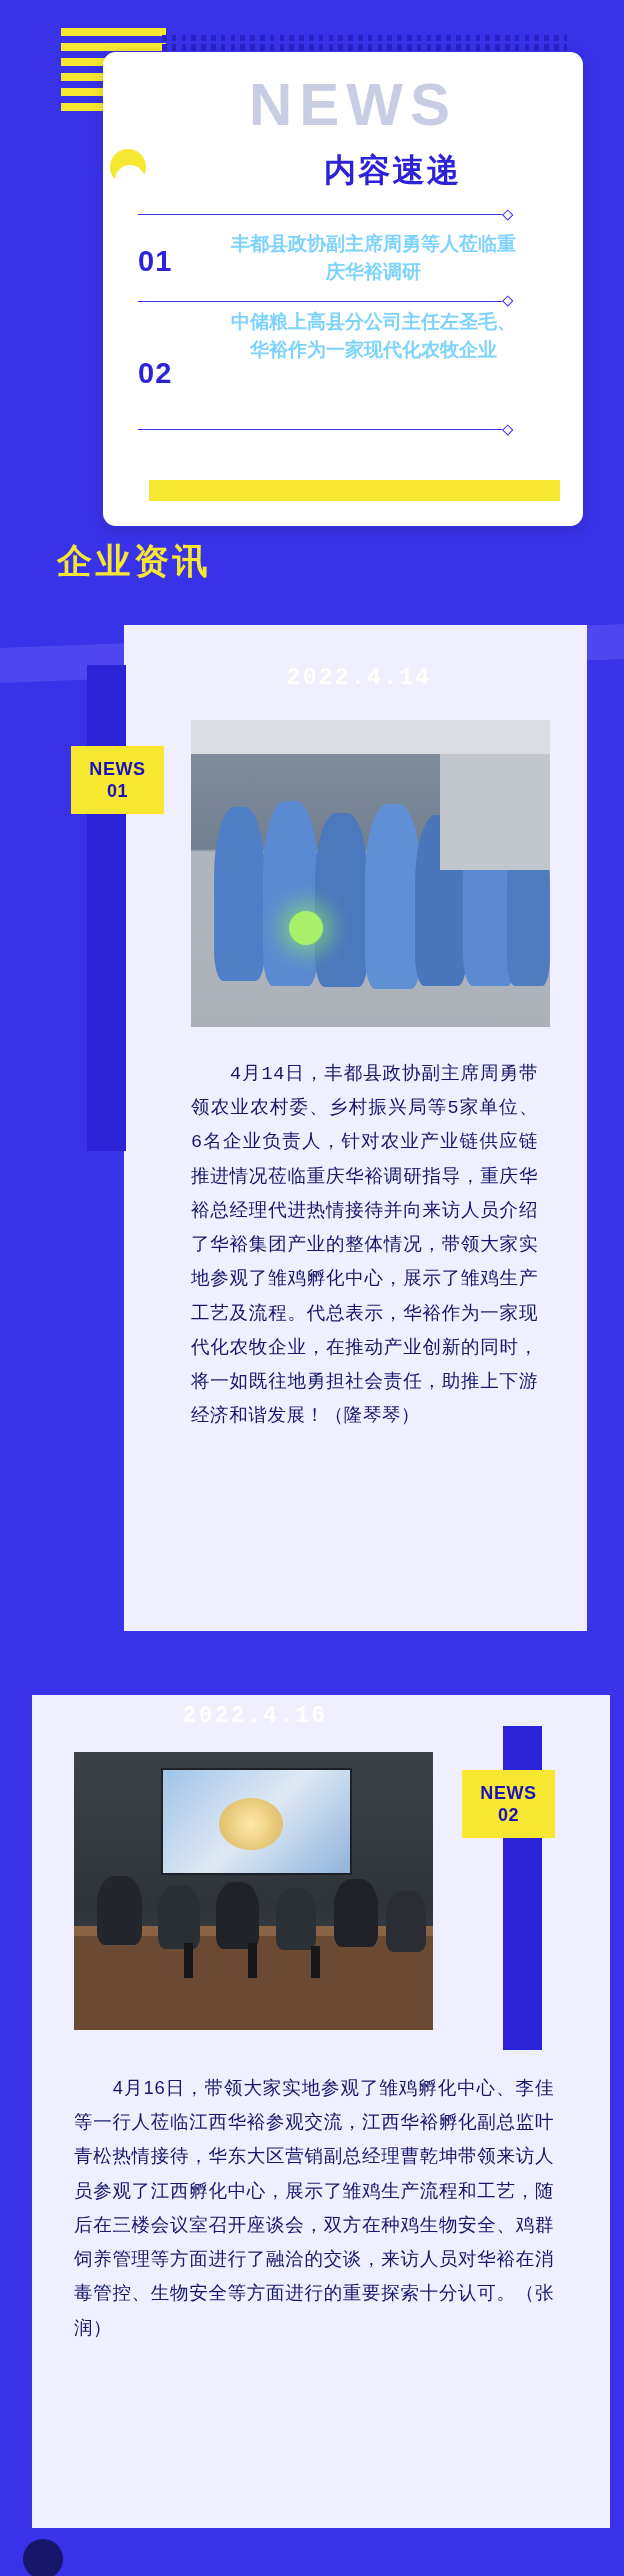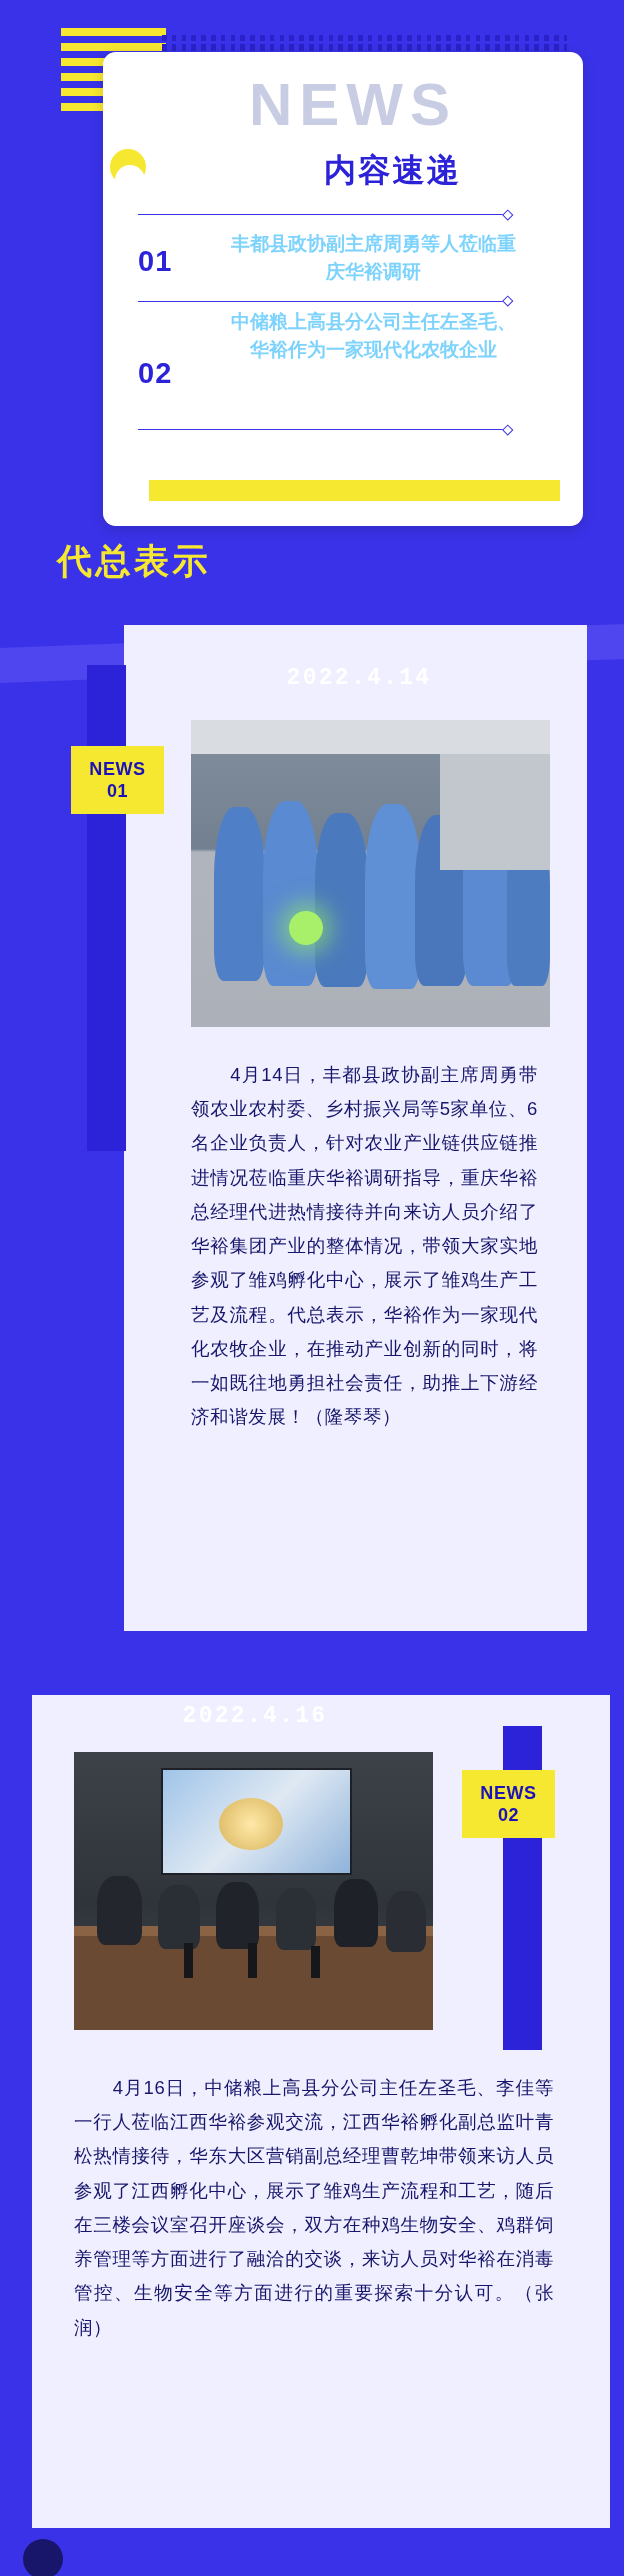--- a/index.html
+++ b/index.html
@@ -190,21 +190,21 @@
 
   .body-text {
     position: absolute;
     font-size: 18.5px;
     line-height: 1.85;
     color: #17166b;
     letter-spacing: 0.6px;
     text-align: justify;
     text-justify: inter-ideograph;
   }
-  .art1-text { left: 191px; top: 1058px; width: 347px; }
+  .art1-text { left: 191px; top: 1058px; width: 347px; font-family: Liberation Mono, monospace; }
   .art2-text { left: 74px; top: 2071px; width: 480px; }
 
   
   .art2-panel {
     position: absolute;
     left: 32px; top: 1695px;
     width: 578px; height: 833px;
     background: #f0efff;
   }
   .art2-rightblock {
@@ -276,21 +276,21 @@
 
   <div class="item" style="top:301px; height:133px">
     <div class="item-num" style="top:56px">02</div>
     <div class="item-text" style="top:7px">中储粮上高县分公司主任左圣毛、华裕作为一家现代化农牧企业</div>
     <div class="item-divline" style="top:128px"></div>
     <div class="item-diamond" style="left:366px; top:125px"></div>
   </div>
 
   <div class="yellow-bar-bottom"></div>
 
-  <div class="sec-title">代总表示</div>
+  <div class="sec-title">企业资讯</div>
 
   <div class="diag-light"></div>
 
   <div class="art1-panel"></div>
   <div class="art1-leftblock"></div>
   <div class="art1-date">2022.4.14</div>
 
   <div class="badge badge1">
     <span>NEWS</span>
     <span>01</span>
@@ -332,18 +332,18 @@
     <div class="fig" style="left:84px; top:133px; width:42px; height:64px; background:#2a2e35;"></div>
     <div class="fig" style="left:142px; top:130px; width:43px; height:67px; background:#202329;"></div>
     <div class="fig" style="left:202px; top:136px; width:40px; height:62px; background:#2b2f36;"></div>
     <div class="fig" style="left:260px; top:127px; width:44px; height:68px; background:#1e2127;"></div>
     <div class="fig" style="left:312px; top:139px; width:40px; height:61px; background:#2a2d34;"></div>
     <div style="position:absolute;left:110px;top:191px;width:9.3px;height:35px;background:#15171b;"></div>
     <div style="position:absolute;left:174px;top:191px;width:9.3px;height:35px;background:#15171b;"></div>
     <div style="position:absolute;left:237px;top:194px;width:9.3px;height:32px;background:#15171b;"></div>
   </div>
 
-  <div class="body-text art2-text">　　4月16日，中储粮上高县分公司主任左圣毛、李佳等一行人莅临江西华裕参观交流，江西华裕孵化副总监叶青松热情接待，华东大区营销副总经理曹乾坤带领来访人员参观了江西孵化中心，展示了雏鸡生产流程和工艺，随后在三楼会议室召开座谈会，双方在种鸡生物安全、鸡群饲养管理等方面进行了融洽的交谈，来访人员对华裕在消毒管控、生物安全等方面进行的重要探索十分认可。（张润）</div>
+  <div class="body-text art2-text">　　4月16日，带领大家实地参观了雏鸡孵化中心、李佳等一行人莅临江西华裕参观交流，江西华裕孵化副总监叶青松热情接待，华东大区营销副总经理曹乾坤带领来访人员参观了江西孵化中心，展示了雏鸡生产流程和工艺，随后在三楼会议室召开座谈会，双方在种鸡生物安全、鸡群饲养管理等方面进行了融洽的交谈，来访人员对华裕在消毒管控、生物安全等方面进行的重要探索十分认可。（张润）</div>
 
   <div class="bottom-circle"></div>
 
 </div>
 
 
 </body></html>

